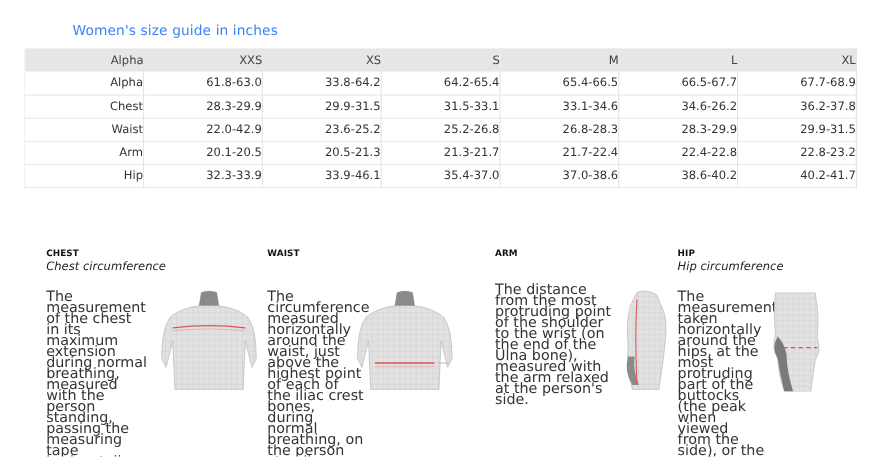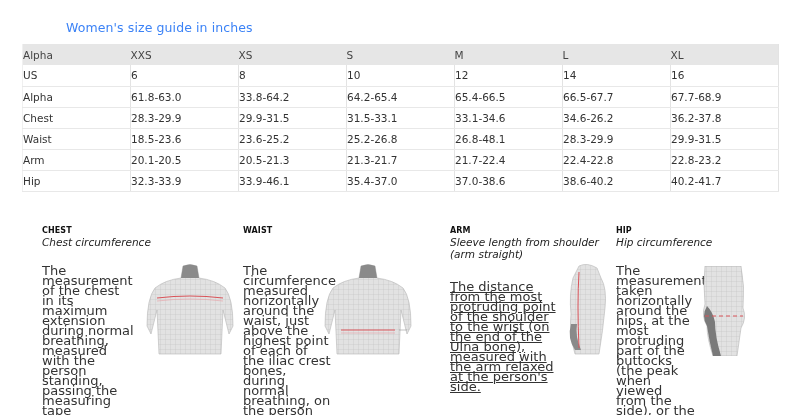--- a/index.html
+++ b/index.html
@@ -10,21 +10,21 @@
     position: absolute; left: 66px; top: 20px;
     font-size: 12.5px; color: #3b82f6; letter-spacing: 0.1px;
   }
 
   table.size-table {
     position: absolute; left: 22px; top: 44px; width: 756px;
     border-collapse: collapse; table-layout: fixed;
     font-size: 10.5px; color: #333;
   }
   table.size-table td, table.size-table th {
-    height: 21px; text-align: left; vertical-align: middle;
+    height: 21px; text-align: right; vertical-align: middle;
     border-right: 1px solid #e3e3e3; border-bottom: 1px solid #e8e8e8;
     font-weight: normal; padding: 0;
   }
   table.size-table tr td:last-child, table.size-table tr th:last-child { border-right: 1px solid #e3e3e3; }
   table.size-table tr td:first-child, table.size-table tr th:first-child { border-left: 1px solid #f0f0f0; }
   table.size-table thead th { background: #e6e6e6; color: #444; border-right: none; border-bottom: none; }
   table.size-table col.c0 { width: 108px; }
   table.size-table col.cx { width: 108px; }
 
   .panel { position: absolute; top: 226px; }
@@ -37,21 +37,21 @@
 
   #p-chest { left: 42px; width: 190px; }
   #p-chest .desc { top: 40px; left: 0; width: 92px; }
   #p-chest .figure { left: 103px; top: 38px; width: 90px; height: 92px; }
 
   #p-waist { left: 243px; width: 190px; }
   #p-waist .desc { top: 40px; left: 0; width: 88px; }
   #p-waist .figure { left: 80px; top: 38px; width: 90px; height: 92px; }
 
   #p-arm { left: 450px; width: 160px; }
-  #p-arm .desc { top: 56px; left: 0; width: 106px; text-decoration: underline; }
+  #p-arm .desc { top: 33px; left: 0; width: 106px; }
   #p-arm .figure { left: 115px; top: 38px; width: 45px; height: 92px; }
 
   #p-hip { left: 616px; width: 180px; }
   #p-hip .desc { top: 40px; left: 0; width: 80px; }
   #p-hip .figure { left: 85px; top: 40px; width: 60px; height: 90px; }
 </style>
 </head>
 <body>
 
 <div class="title">Women's size guide in inches</div>
@@ -72,52 +72,43 @@
       <th>XXS</th>
       <th>XS</th>
       <th>S</th>
       <th>M</th>
       <th>L</th>
       <th>XL</th>
     </tr>
   </thead>
   <tbody>
     <tr>
-      <td>US</td>
-      <td>6</td>
-      <td>8</td>
-      <td>10</td>
-      <td>12</td>
-      <td>14</td>
-      <td>16</td>
-    </tr>
-    <tr>
       <td>Alpha</td>
       <td>61.8-63.0</td>
       <td>33.8-64.2</td>
       <td>64.2-65.4</td>
       <td>65.4-66.5</td>
       <td>66.5-67.7</td>
       <td>67.7-68.9</td>
     </tr>
     <tr>
       <td>Chest</td>
       <td>28.3-29.9</td>
       <td>29.9-31.5</td>
       <td>31.5-33.1</td>
       <td>33.1-34.6</td>
       <td>34.6-26.2</td>
       <td>36.2-37.8</td>
     </tr>
     <tr>
       <td>Waist</td>
-      <td>18.5-23.6</td>
+      <td>22.0-42.9</td>
       <td>23.6-25.2</td>
       <td>25.2-26.8</td>
-      <td>26.8-48.1</td>
+      <td>26.8-28.3</td>
       <td>28.3-29.9</td>
       <td>29.9-31.5</td>
     </tr>
     <tr>
       <td>Arm</td>
       <td>20.1-20.5</td>
       <td>20.5-21.3</td>
       <td>21.3-21.7</td>
       <td>21.7-22.4</td>
       <td>22.4-22.8</td>
@@ -170,21 +161,20 @@
       <path d="M38 2 Q45 -1 52 2 L54 14 L36 14 Z" fill="#8a8a8a"></path>
       <path d="M18 66 L72 66" stroke="#d9545a" stroke-width="1.2" fill="none"></path>
       <path d="M18 69 L72 69" stroke="#e8a0a4" stroke-width="0.6" fill="none"></path>
       <path d="M76 66 L84 66" stroke="#999" stroke-width="0.6"></path>
     </svg>
   </div>
 </div>
 
 <div class="panel" id="p-arm">
   <div class="cap">ARM</div>
-  <div class="sub">Sleeve length from shoulder (arm straight)</div>
   <div class="desc">The distance from the most protruding point of the shoulder to the wrist (on the end of the Ulna bone), measured with the arm relaxed at the person's side.</div>
   <div class="figure">
     <svg width="45" height="92" viewBox="0 0 45 92">
       <defs>
         <pattern id="mesh3" width="5" height="5" patternUnits="userSpaceOnUse">
           <rect width="5" height="5" fill="#e2e2e2"></rect>
           <path d="M0 0 L5 0 M0 0 L0 5" stroke="#bdbdbd" stroke-width="0.5"></path>
         </pattern>
       </defs>
       <path d="M14 2 Q22 -2 32 4 L36 14 Q42 24 40 44 Q38 66 34 90 L10 90 Q4 70 6 50 Q4 30 8 14 Z" fill="url(#mesh3)" stroke="#b5b5b5" stroke-width="0.6"></path>

